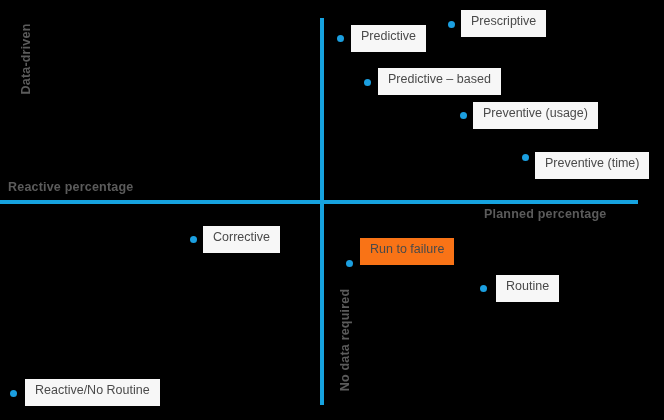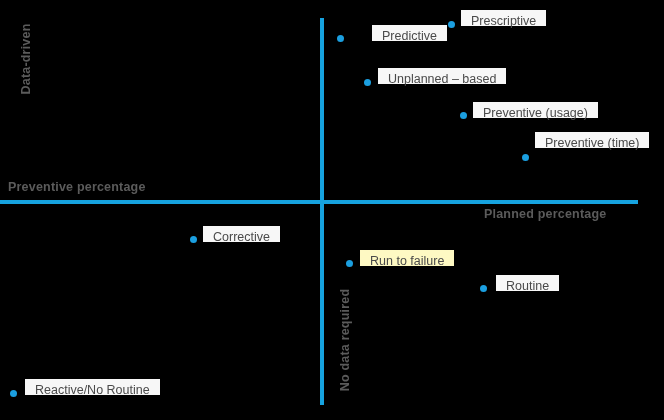--- a/index.html
+++ b/index.html
@@ -77,56 +77,56 @@
     background: #1B9FE0;
   }
 
   
   .point-label {
     position: absolute;
     background: #f7f7f7;
     color: #4a4a4a;
     font-size: 12.5px;
     line-height: 23px;
-    height: 16px;
+    height: 27px;
     padding: 0 10px;
     white-space: nowrap;
     box-sizing: border-box;
   }
 </style>
 </head>
 <body>
 
 <div id="stage">
 
   <div id="axis-vertical" class="axis"></div>
   <div id="axis-horizontal" class="axis"></div>
 
-  <div id="caption-unplanned" class="axis-caption">Preventive percentage</div>
+  <div id="caption-unplanned" class="axis-caption">Reactive percentage</div>
 
   <div id="caption-planned" class="axis-caption">Planned percentage</div>
 
   <div id="caption-data-driven" class="axis-caption">Data-driven</div>
 
   <div id="caption-no-data" class="axis-caption">No data required</div>
 
   <div id="points-layer">
       <div class="point" style="left: 448px; top: 21px; background: rgb(27, 159, 224);"></div>
       <div class="point-label" style="left: 461px; top: 10px; background: rgb(247, 247, 247); color: rgb(74, 74, 74);">Prescriptive</div>
       <div class="point" style="left: 337px; top: 35px; background: rgb(27, 159, 224);"></div>
-      <div class="point-label" style="left: 351px; top: 25px; background: rgb(247, 247, 247); color: rgb(74, 74, 74); margin-left: 21px;">Predictive</div>
+      <div class="point-label" style="left: 351px; top: 25px; background: rgb(247, 247, 247); color: rgb(74, 74, 74);">Predictive</div>
       <div class="point" style="left: 364px; top: 79px; background: rgb(27, 159, 224);"></div>
-      <div class="point-label" style="left: 378px; top: 68px; background: rgb(247, 247, 247); color: rgb(74, 74, 74);">Unplanned – based</div>
+      <div class="point-label" style="left: 378px; top: 68px; background: rgb(247, 247, 247); color: rgb(74, 74, 74);">Predictive – based</div>
       <div class="point" style="left: 460px; top: 112px; background: rgb(27, 159, 224);"></div>
       <div class="point-label" style="left: 473px; top: 102px; background: rgb(247, 247, 247); color: rgb(74, 74, 74);">Preventive (usage)</div>
       <div class="point" style="left: 522px; top: 154px; background: rgb(27, 159, 224);"></div>
-      <div class="point-label" style="left: 535px; top: 132px; background: rgb(247, 247, 247); color: rgb(74, 74, 74);">Preventive (time)</div>
+      <div class="point-label" style="left: 535px; top: 152px; background: rgb(247, 247, 247); color: rgb(74, 74, 74);">Preventive (time)</div>
       <div class="point" style="left: 190px; top: 236px; background: rgb(27, 159, 224);"></div>
       <div class="point-label" style="left: 203px; top: 226px; background: rgb(247, 247, 247); color: rgb(74, 74, 74);">Corrective</div>
       <div class="point" style="left: 346px; top: 260px; background: rgb(27, 159, 224);"></div>
-      <div class="point-label" style="left: 360px; top: 250px; background: #fef9c3; color: rgb(74, 74, 74);">Run to failure</div>
+      <div class="point-label" style="left: 360px; top: 238px; background: #f97316; color: rgb(74, 74, 74);">Run to failure</div>
       <div class="point" style="left: 480px; top: 285px; background: rgb(27, 159, 224);"></div>
       <div class="point-label" style="left: 496px; top: 275px; background: rgb(247, 247, 247); color: rgb(74, 74, 74);">Routine</div>
       <div class="point" style="left: 10px; top: 390px; background: rgb(27, 159, 224);"></div>
       <div class="point-label" style="left: 25px; top: 379px; background: rgb(247, 247, 247); color: rgb(74, 74, 74);">Reactive/No Routine</div>
     </div>
 
 </div>
 
 </body></html>

